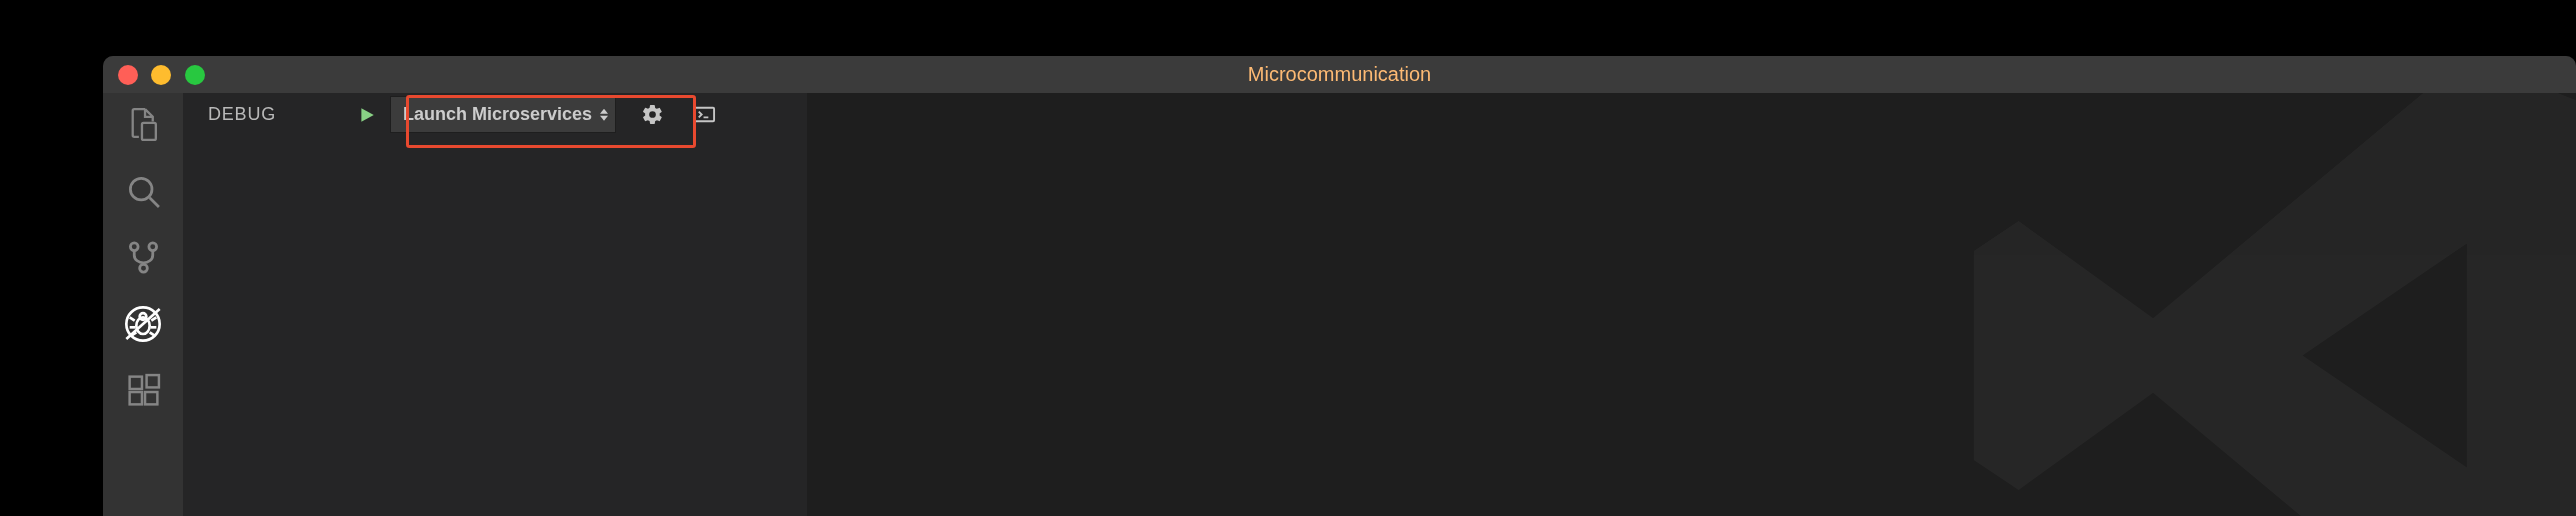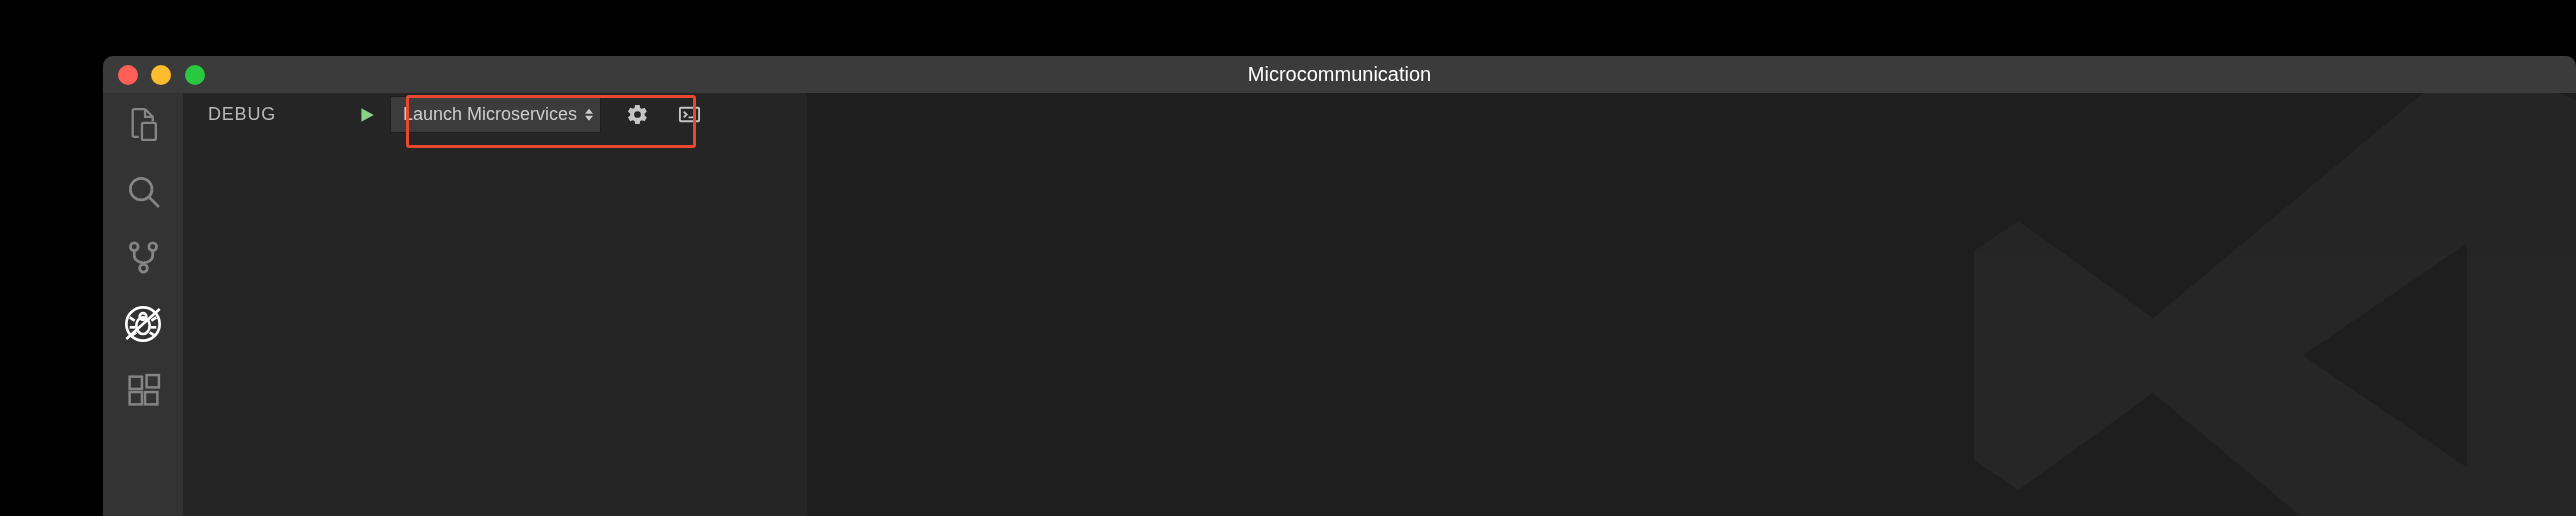--- a/index.html
+++ b/index.html
@@ -40,21 +40,21 @@
     height: 20px;
     border-radius: 50%;
   }
   .tl-close { background: #ff5f57; }
   .tl-min { background: #febc2e; }
   .tl-max { background: #28c840; }
   .title-text {
     position: absolute;
     left: 50%;
     transform: translateX(-50%);
-    color: #ffffff;
+    color: #fdba74;
     font-size: 20px;
     font-weight: 400;
   }
   .body {
     flex: 1;
     display: flex;
     min-height: 0;
   }
   .activity-bar {
     width: 80px;
@@ -130,20 +130,21 @@
     border: 0.8px solid #1e1e1e;
     color: #cccccc;
     font-size: 18px;
     padding: 0 23px 0 11.6px;
     display: flex;
     align-items: center;
     position: relative;
     margin-left: 8.3px;
     cursor: pointer;
     white-space: nowrap;
+    font-weight: bold;
   }
   .config-select::after {
     content: "";
     position: absolute;
     right: 8.3px;
     top: 50%;
     transform: translateY(-50%);
     width: 11.6px;
     height: 15px;
     background:

